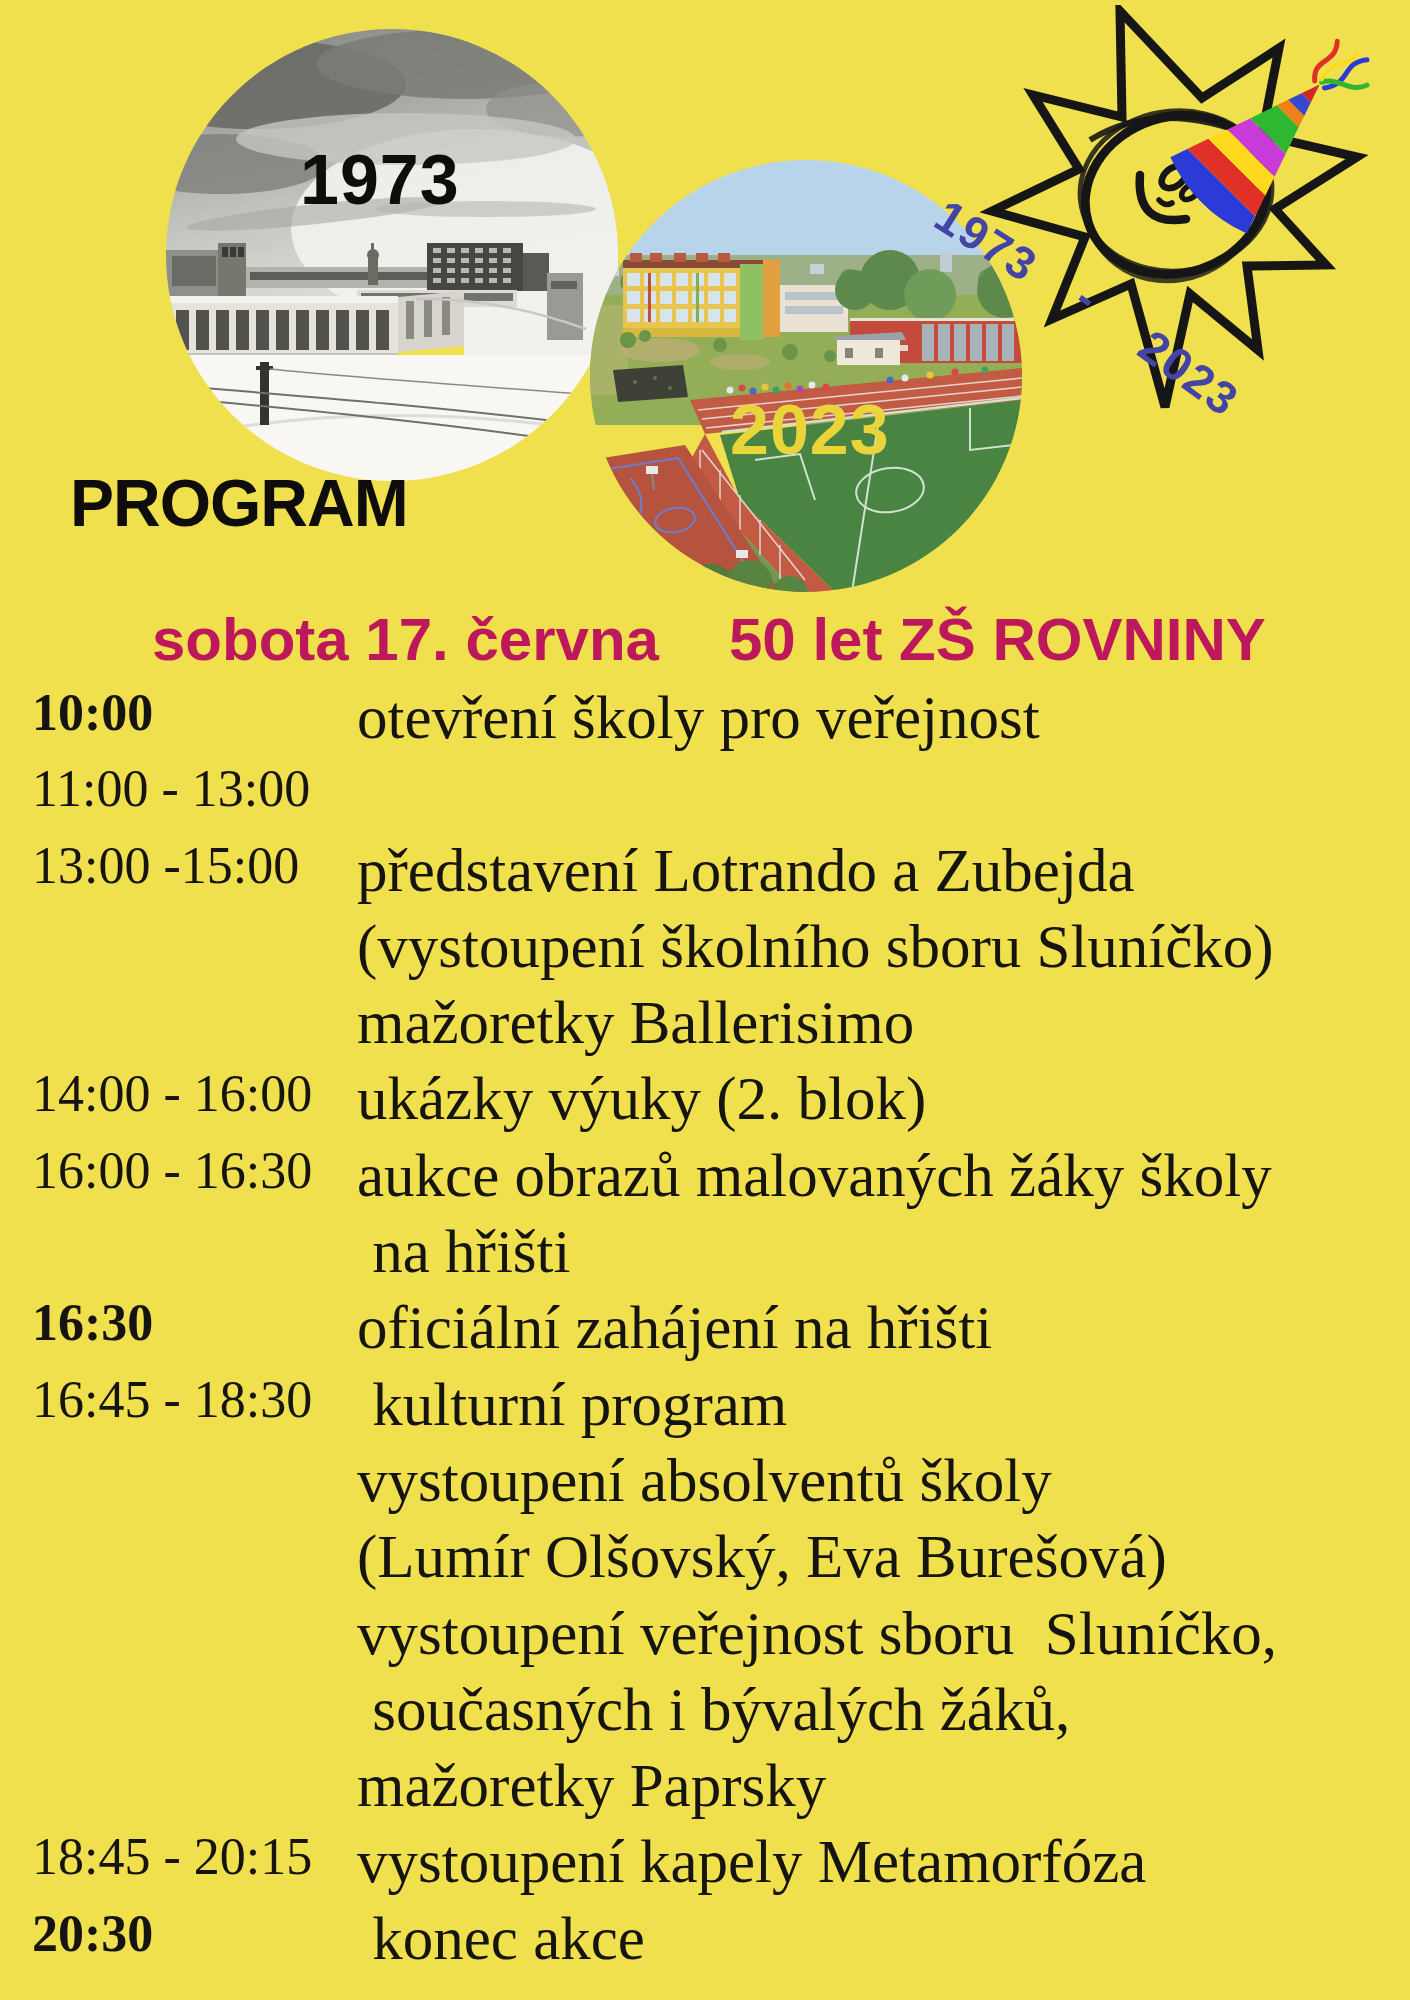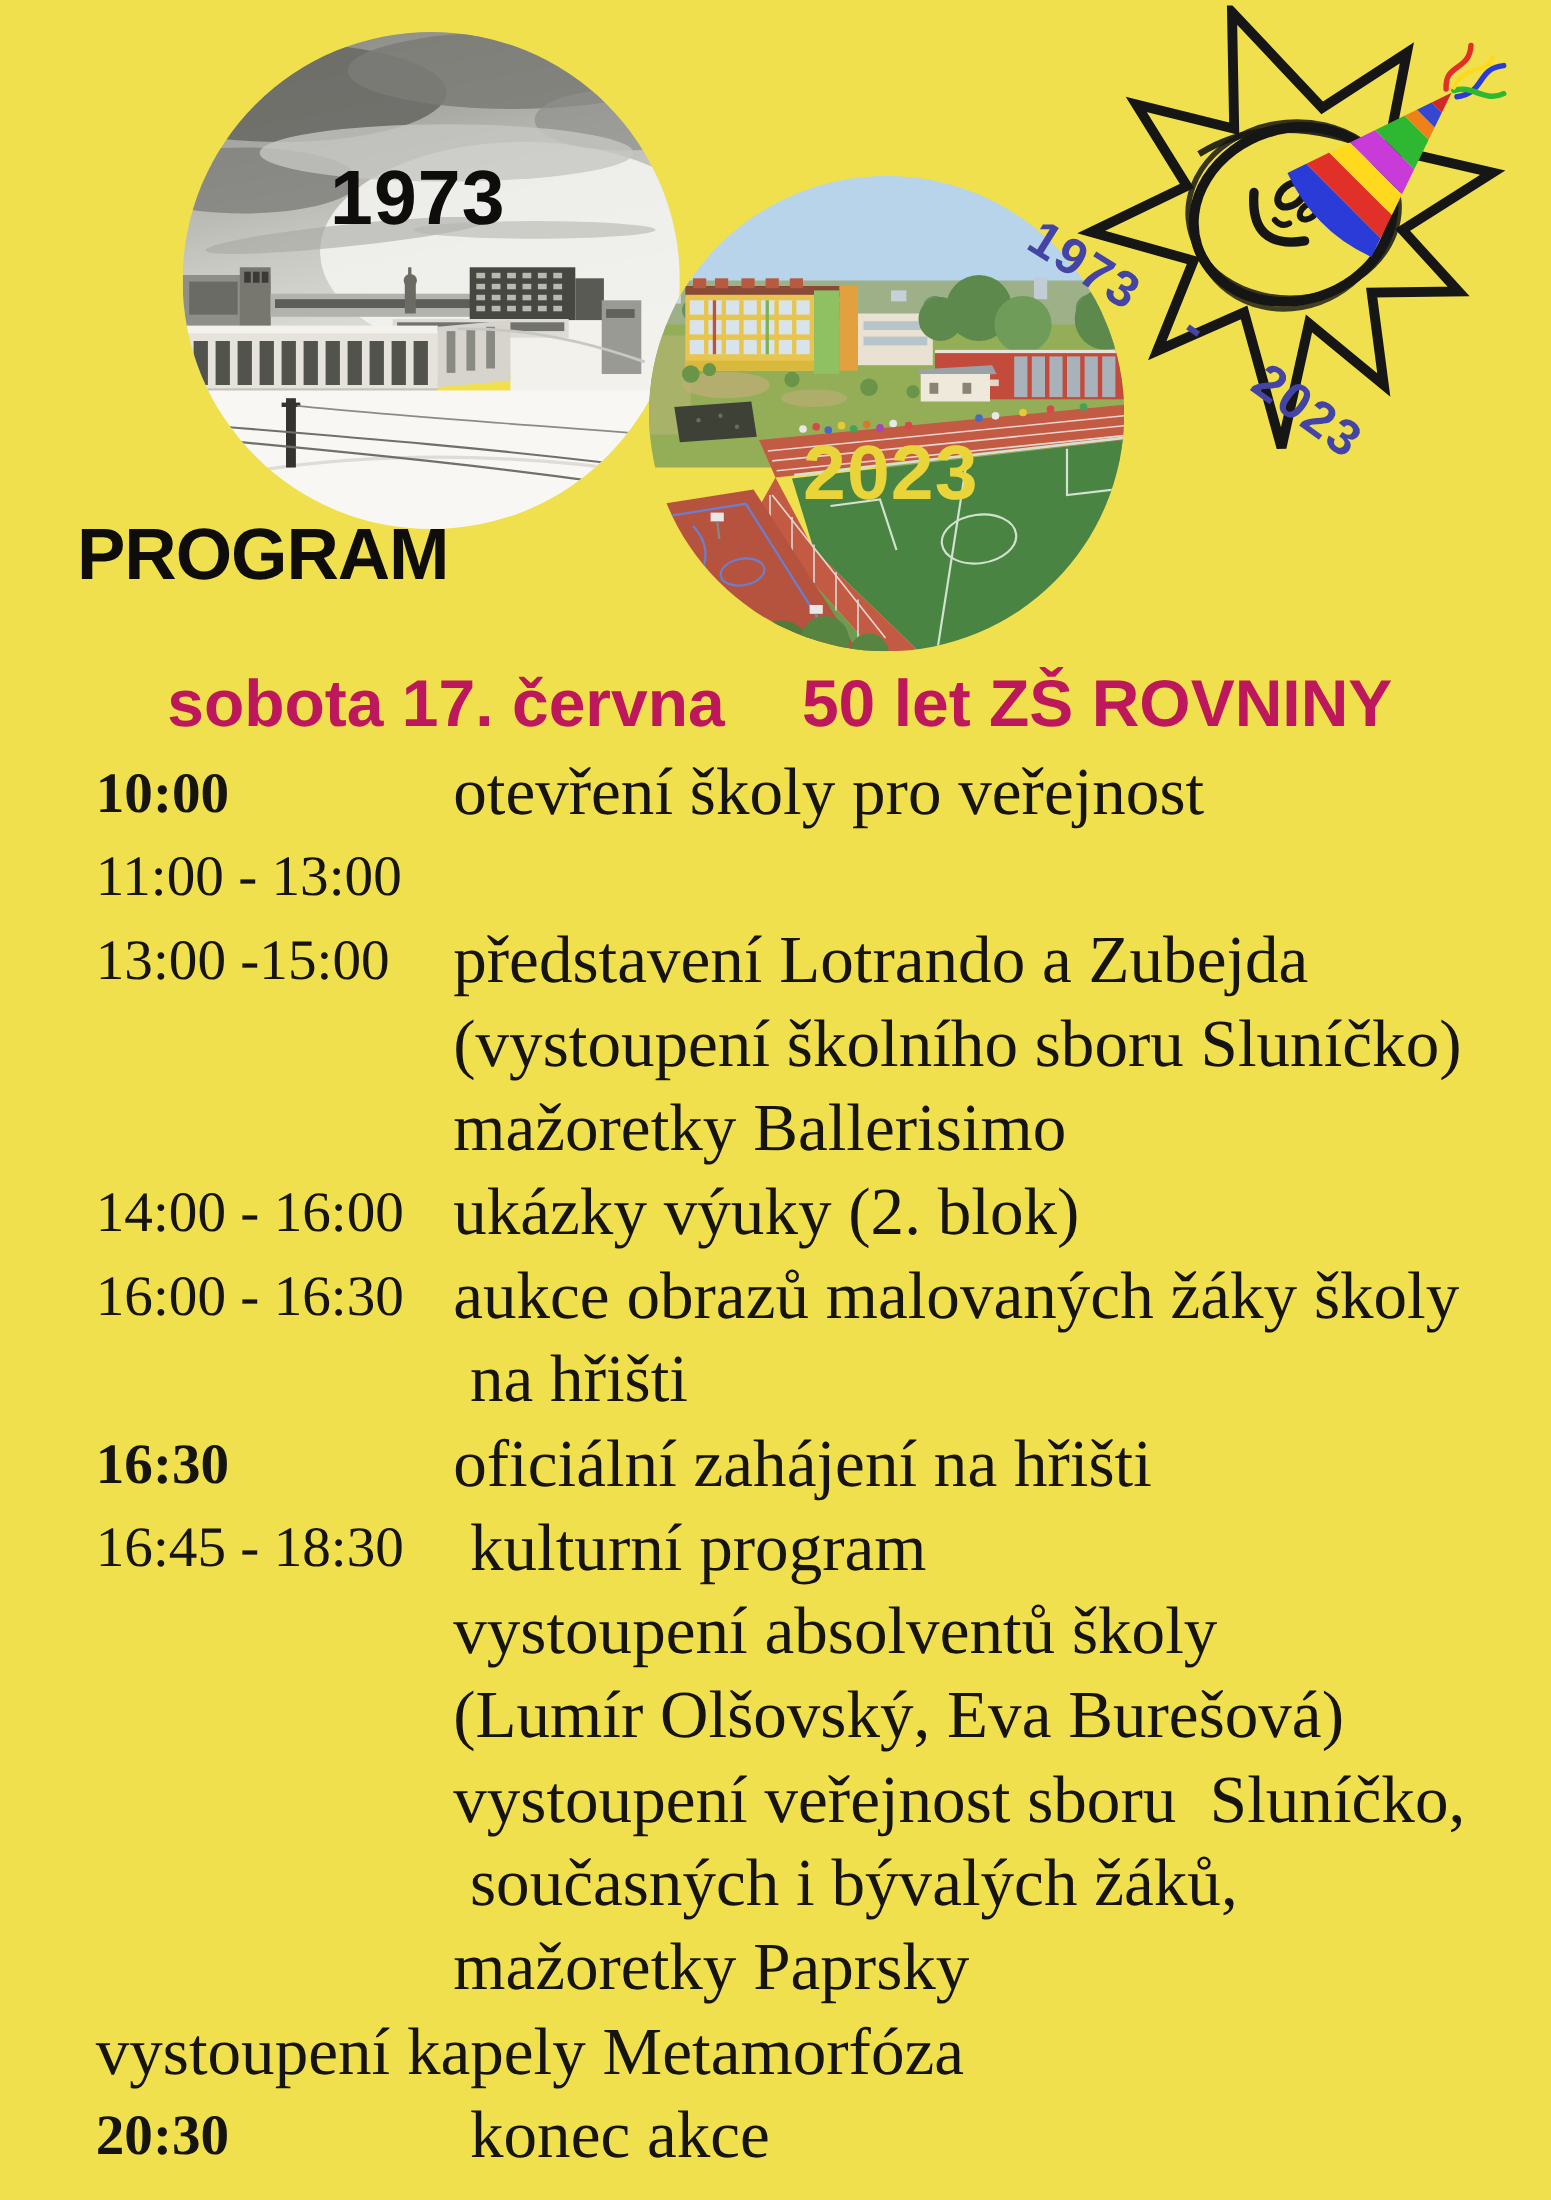--- a/index.html
+++ b/index.html
@@ -30,21 +30,21 @@
     position:absolute; left:70px; top:470px; margin:0;
     font-size:66px; font-weight:bold; letter-spacing:-1px;
     color:#0e0d0b; line-height:1;
   }
   .subtitle{position:absolute; left:0; top:610px; width:1410px; height:60px;
     font-weight:bold; font-size:60px; color:#be185d; line-height:1;}
   .subtitle span{position:absolute; top:0; white-space:nowrap;}
   .subtitle-left{left:152px;}
   .subtitle-right{left:729px;}
   .schedule{position:absolute; left:0; top:683px; width:1410px;}
-  .row{display:flex; align-items:center; height:76.3px; padding-left:87px;}
+  .row{display:flex; align-items:flex-start; height:76.3px; padding-left:32px;}
   .row-time{
     flex:0 0 325px; font-family:"Liberation Serif", serif;
     font-size:52px; color:#161410; white-space:pre;
   }
   .row-time.bold{font-weight:bold;}
   .row-text{
     font-family:"Liberation Serif", serif; font-size:61px; color:#161410;
     white-space:pre-wrap;
   }
 </style>
@@ -412,20 +412,21 @@
       <span class="row-time"></span>
       <span class="row-text"> současných i bývalých žáků,</span>
     </div>
 
     <div class="row">
       <span class="row-time"></span>
       <span class="row-text">mažoretky Paprsky</span>
     </div>
 
     <div class="row">
+      <span class="row-time">18:45 - 20:15</span>
       <span class="row-text">vystoupení kapely Metamorfóza</span>
     </div>
 
     <div class="row">
       <span class="row-time bold">20:30</span>
       <span class="row-text"> konec akce</span>
     </div>
   </div>
 
 </div>

